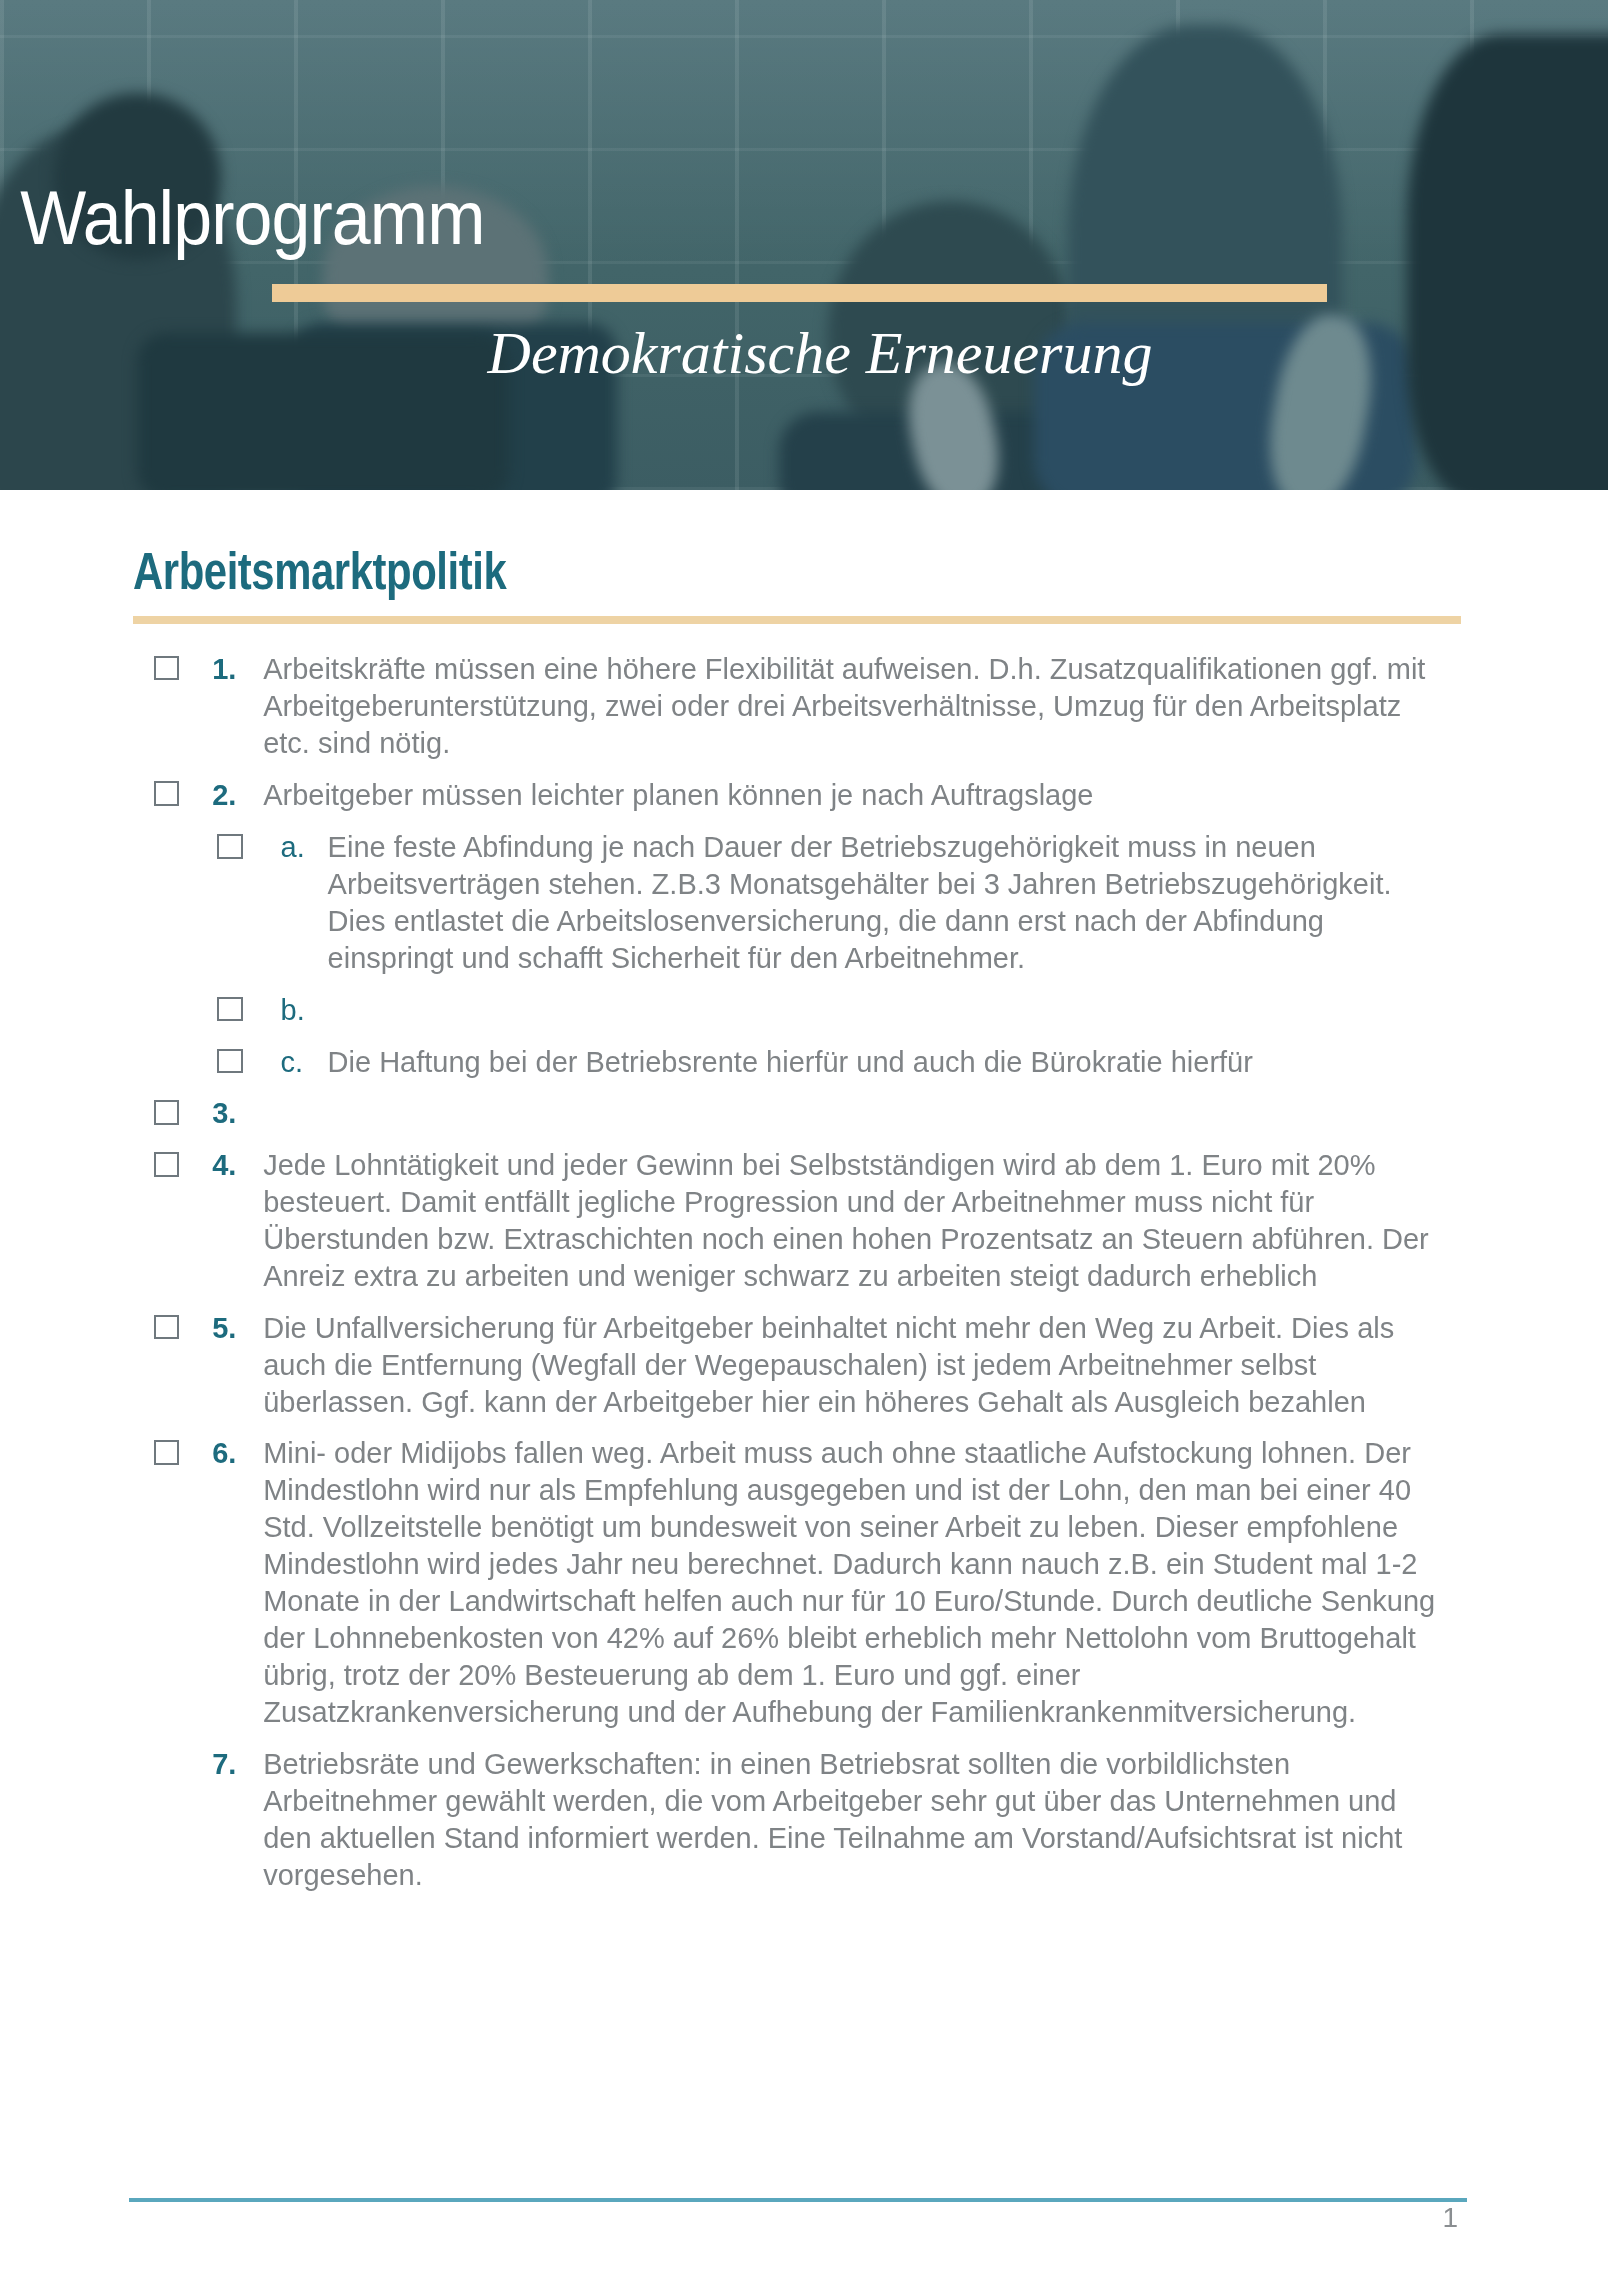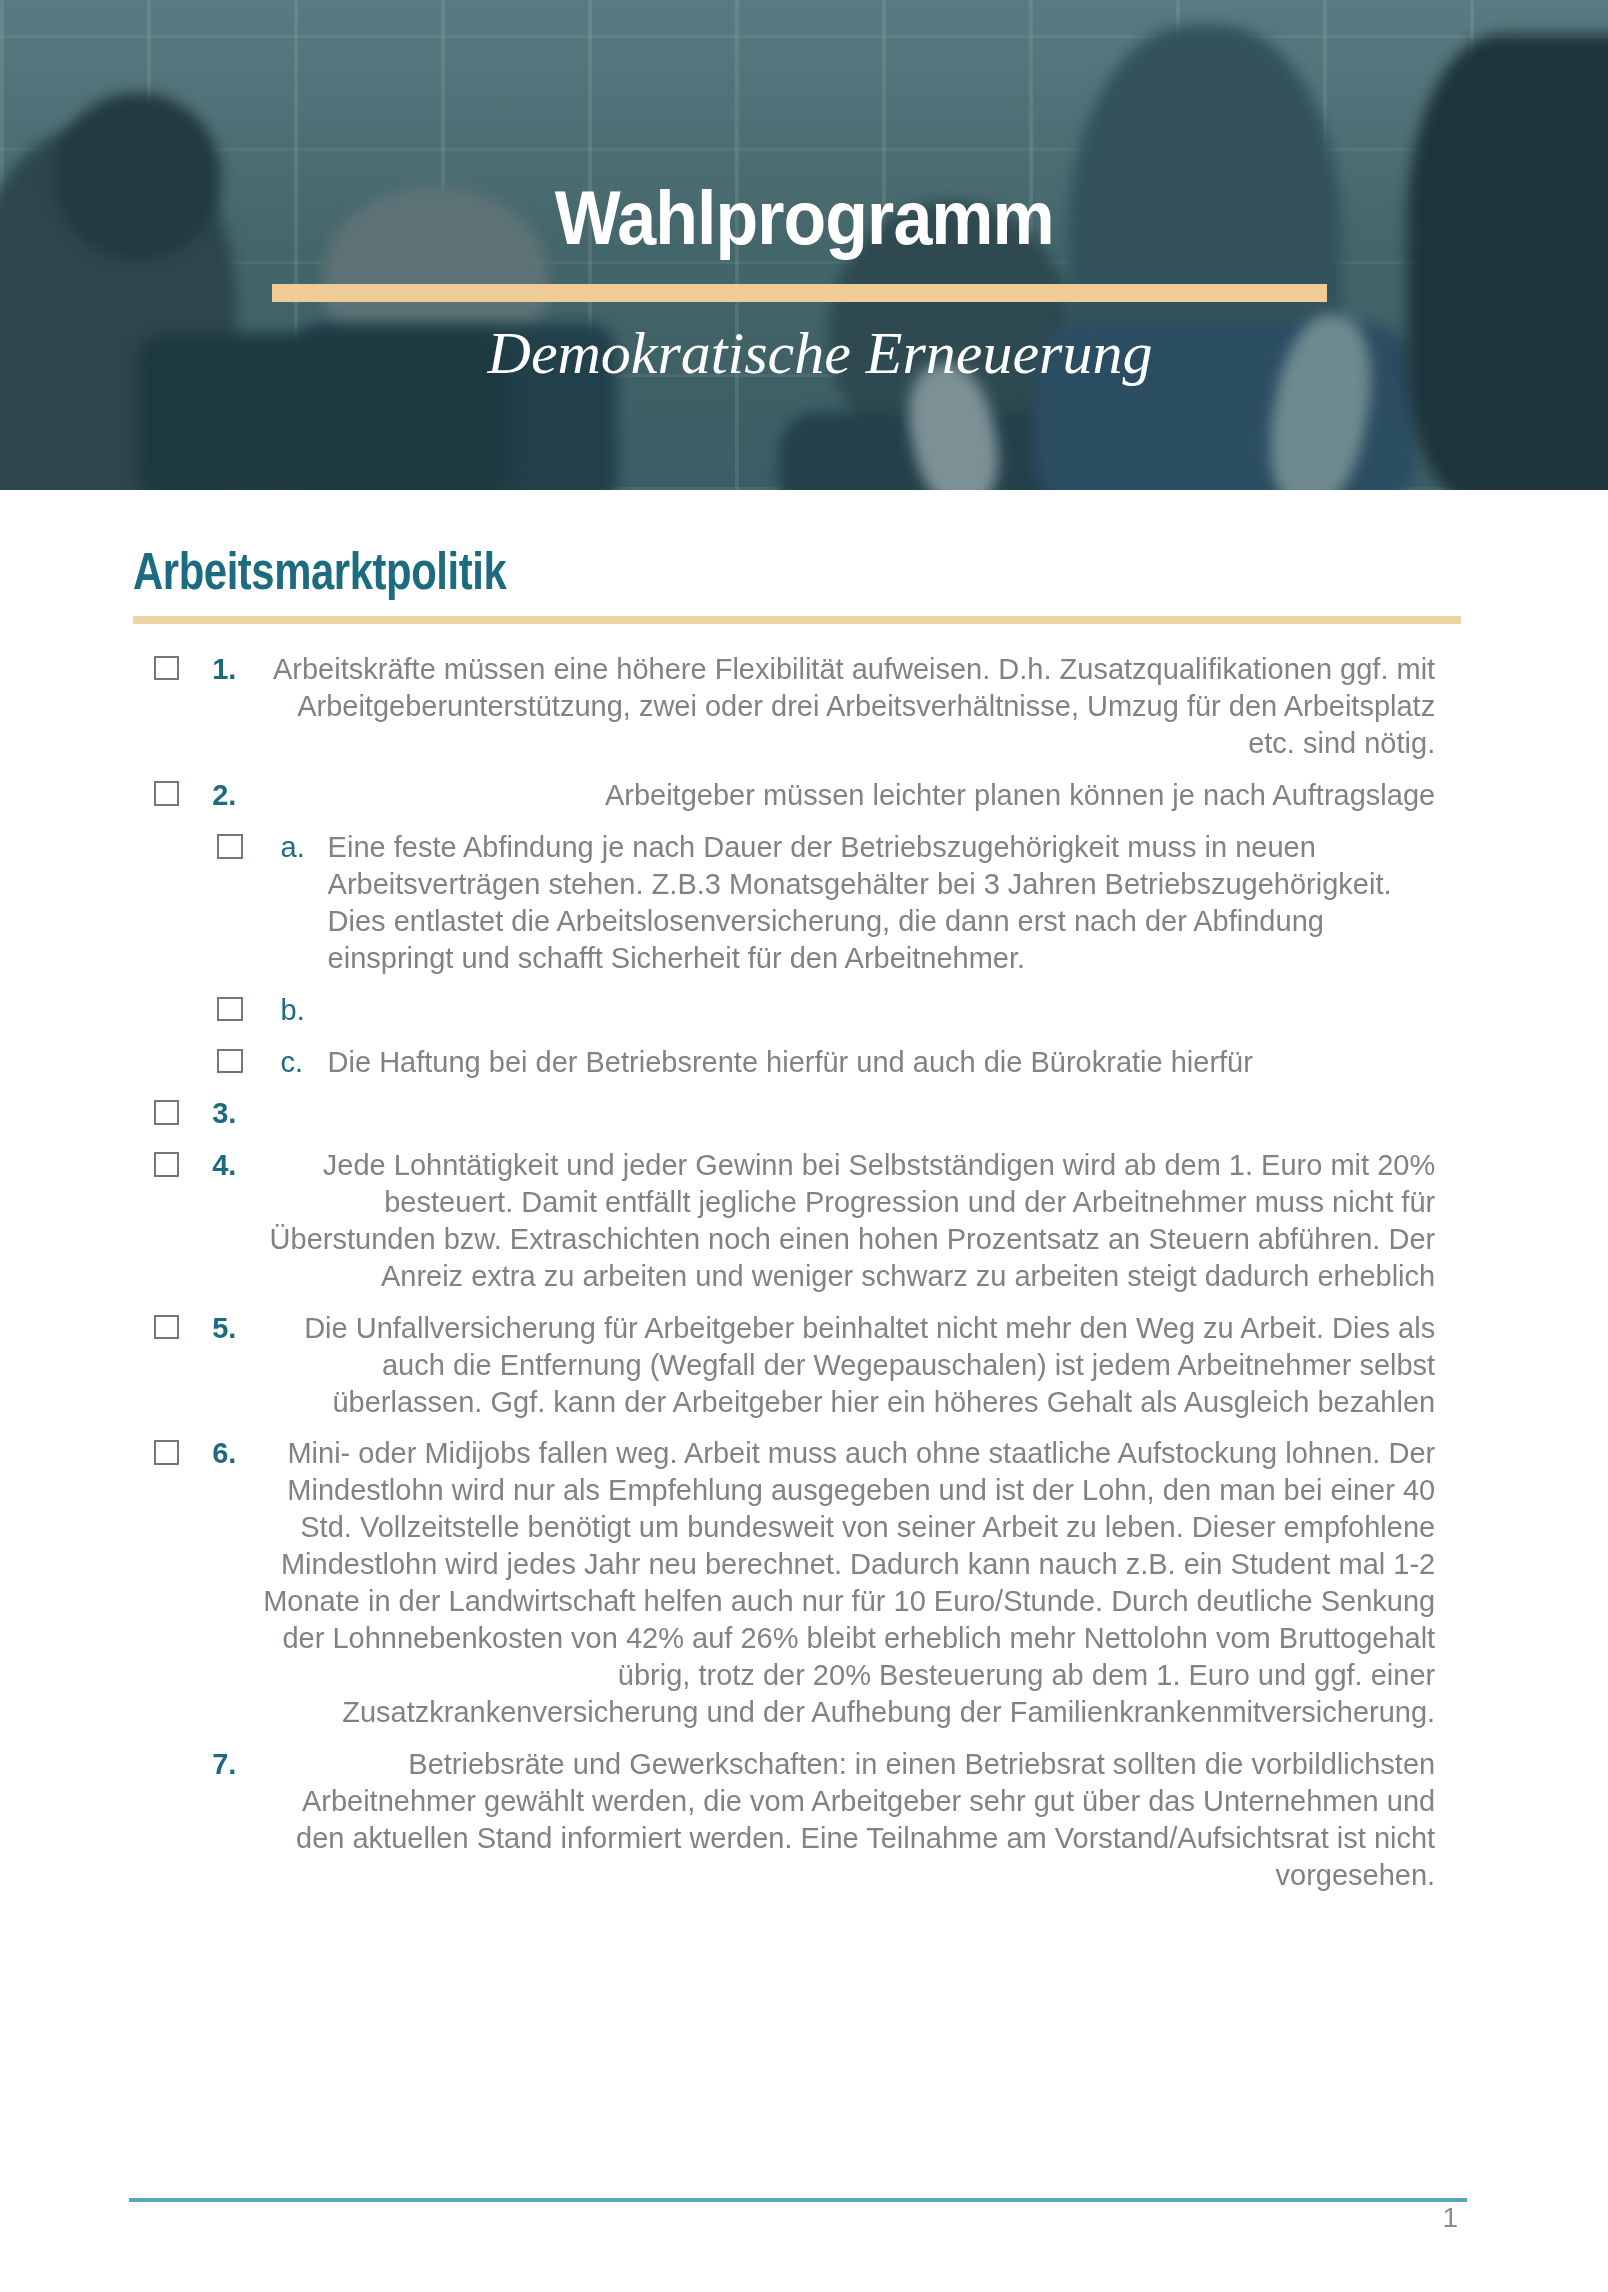--- a/index.html
+++ b/index.html
@@ -22,40 +22,40 @@
   .s3{left:323px; top:186px; width:225px; height:176px; background:#5c7276; border-radius:50% 50% 40% 40%;}
   .s4{left:294px; top:323px; width:323px; height:186px; background:#22404a; border-radius:29px;}
   .s5{left:828px; top:201px; width:245px; height:265px; background:#2e4a50; border-radius:50%;}
   .s6{left:779px; top:412px; width:333px; height:108px; background:#24404a; border-radius:39px;}
   .s7{left:1068px;top:24.5px;  width:274px; height:470px; background:#33525b; border-radius:45% 45% 25% 25%;}
   .s8{left:1034px;top:323px; width:382px; height:186px; background:#2b4d62; border-radius:49px;}
   .s9{left:1407px;top:34px;  width:235px; height:470px; background:#1e353c; border-radius:40% 0 0 30%;}
   .s10{left:912px;top:363px; width:83px;  height:147px; background:#7b9196; border-radius:45%; transform:rotate(-12deg);}
   .s11{left:1274px;top:314px;width:93px;  height:196px; background:#6e8a8f; border-radius:45%; transform:rotate(10deg);}
   .s12{left:137px; top:333px;width:372px; height:167px; background:#1f3940; border-radius:29px;}
-  .hero-title{position:absolute; top:178px; left:0; width:100%; text-align:center;
-      color:#ffffff; font-size:76px; font-weight:bold; line-height:1.05; letter-spacing:-1px;}
+  .hero-title{position:absolute; top:178px; left:0; width:100%; text-align:left;
+      color:#ffffff; font-size:76px; font-weight:normal; line-height:1.05; letter-spacing:-1px;}
   .hero-title .cond{display:inline-block; transform:scaleX(0.92);}
   .hero-bar{position:absolute; top:284px; left:272px; width:1055px; height:17.6px; background:#eecb97;}
   .hero-subtitle{position:absolute; top:320px; left:16px; width:100%; text-align:center;
       color:#ffffff; font-size:60px; font-style:italic; line-height:1.1; letter-spacing:0;font-family:Liberation Serif, serif;}
   
   .content{position:absolute; top:490px; left:133px; width:1328px;}
   .section-title{margin:56px 0 12px 0; color:#1d6b7e; font-size:51px; font-weight:bold; line-height:1.0; white-space:nowrap;}
   .section-title .cond-h{display:inline-block; transform:scaleX(0.82); transform-origin:left center; letter-spacing:-0.5px;}
   .rule{margin-top:18.6px; width:1328px; height:8.8px; background:#eed3a4;}
   .list{list-style:none; margin:26.5px 0 0 0; padding:0;}
   .item{display:flex; align-items:flex-start; margin:0 0 14.7px 0;
         color:#7f8386; font-size:29px; line-height:37px;}
   .item .box{flex:none; width:21.6px; height:20.6px; border:2.9px solid #6f787e; margin-top:4.9px; background:transparent;}
   .item .marker{flex:none; color:#1d6b7e;}
   .item .text{flex:none;}
   .item.lvl1 .box{margin-left:20.6px;}
   .item.lvl1 .marker{margin-left:33px; width:51px; font-weight:bold;}
-  .item.lvl1 .text{width:1172px;text-align:right;}
+  .item.lvl1 .text{width:1172px;}
   .item.lvl2 .box{margin-left:84px;}
   .item.lvl2 .marker{margin-left:38px; width:47px; font-weight:normal;}
   .item.lvl2 .text{width:1117px;}
   .item.first-sub{margin-top:15.7px;}
   .item.no-box .box{visibility:hidden;}
   
   .footer-line{position:absolute; top:2198px; left:129px; width:1338px; height:3.9px; background:#5aa7bd;}
   .page-number{position:absolute; top:2202px; right:150px; color:#8a8e91; font-size:28px;}
 </style>
 </head>

